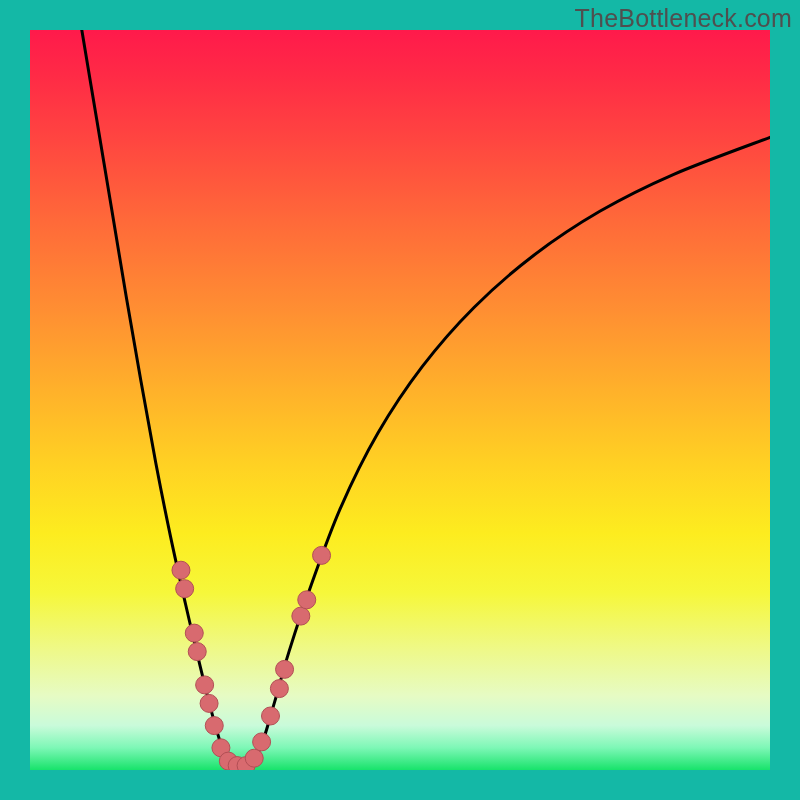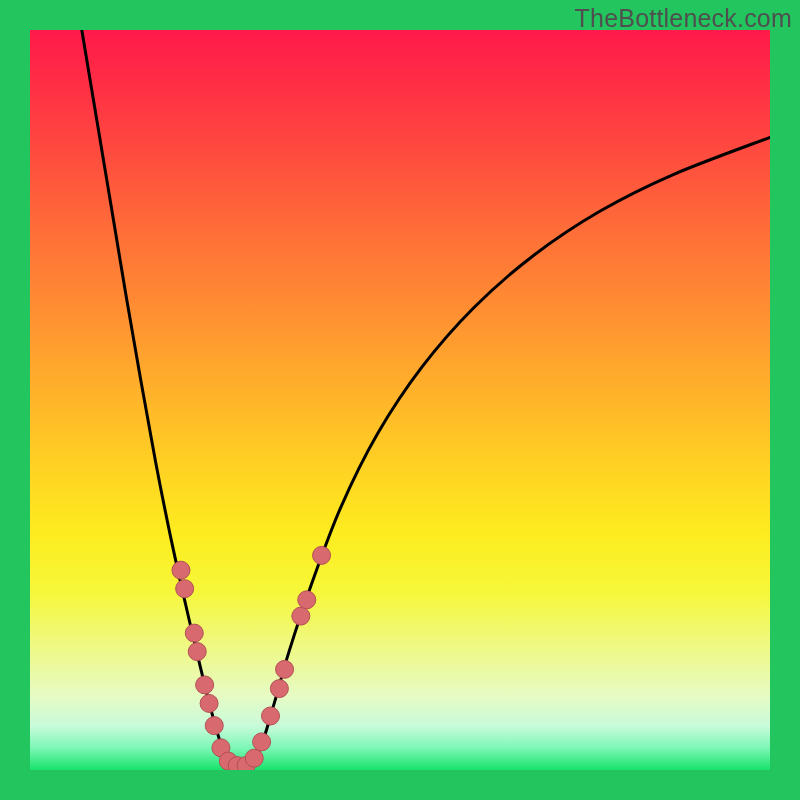--- a/index.html
+++ b/index.html
@@ -10,21 +10,21 @@
     background: #000;
     overflow: hidden;
     font-family: Arial, Helvetica, sans-serif;
   }
   .frame {
     position: absolute;
     left: 0;
     top: 0;
     width: 800px;
     height: 800px;
-    background: #22c55e;
+    background: #14b8a6;
   }
   .plot {
     position: absolute;
     left: 30px;
     top: 30px;
     width: 740px;
     height: 740px;
     
     background: linear-gradient(to bottom,
       #ff1a4b 0%,

